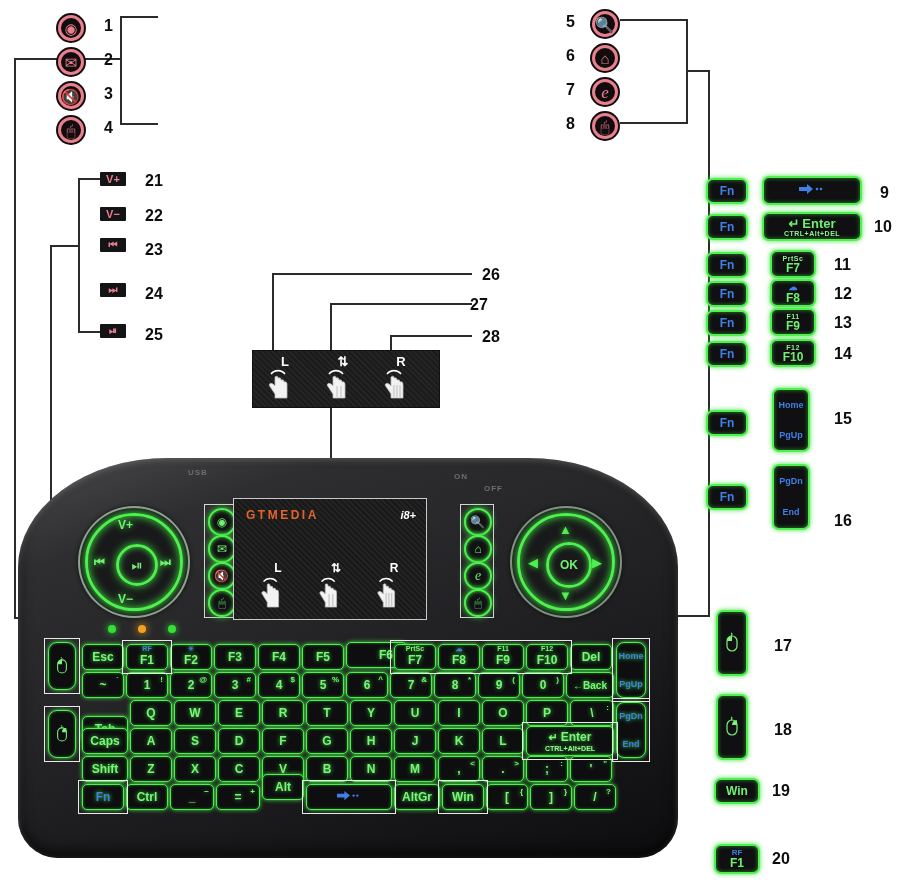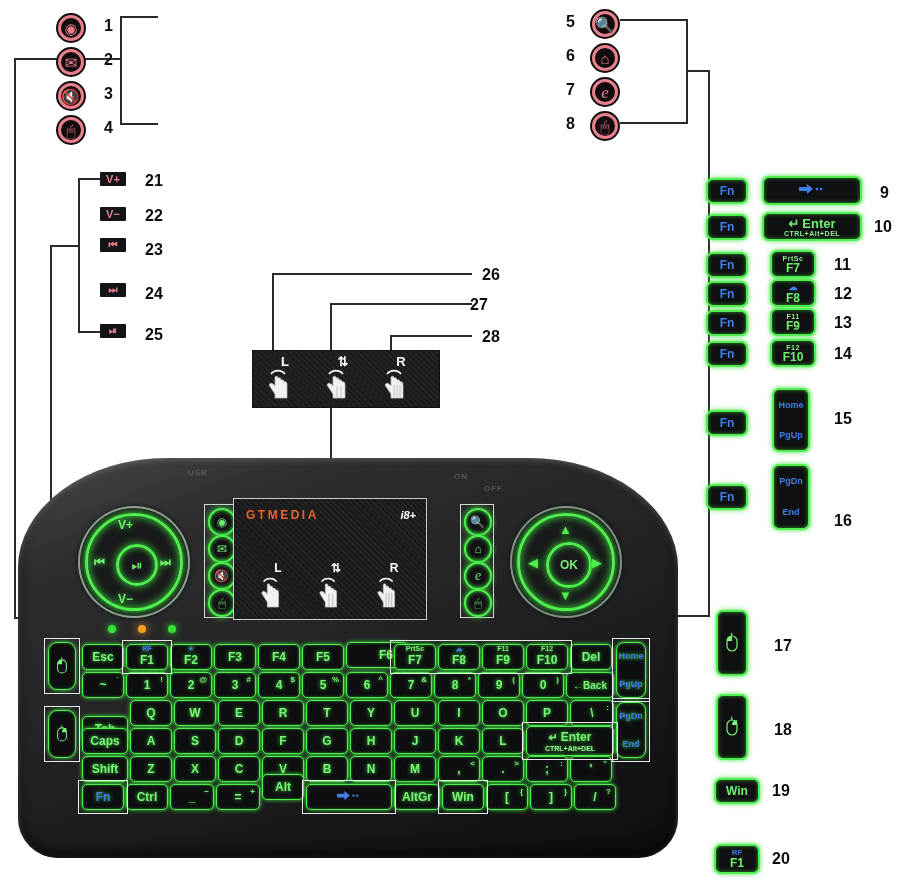--- a/index.html
+++ b/index.html
@@ -45,21 +45,21 @@
       border:1px solid #111;}
   .pad-g{position:absolute;color:#fff;text-align:center;}
   .pad-g .lbl{font-size:13px;font-weight:bold;line-height:1;}
 
   
   #kb{position:absolute;left:18px;top:458px;width:660px;height:400px;}
   #shell{position:absolute;left:0;top:0;width:660px;height:400px;
      background:linear-gradient(160deg,#4a4a4c 0%,#2e2e30 18%,#242426 45%,#161618 78%,#0d0d0f 100%);
      border-radius:150px 150px 40px 40px/110px 110px 40px 40px;
      box-shadow:inset 0 2px 6px rgba(255,255,255,.22), inset 0 -6px 14px rgba(0,0,0,.7);}
-  .topcap{position:absolute;font-size:8px;color:#6d6d70;font-weight:normal;
+  .topcap{position:absolute;font-size:8px;color:#6d6d70;font-weight:bold;
      letter-spacing:1px;}
 
   
   #ring{position:absolute;left:60px;top:48px;width:112px;height:112px;border-radius:50%;
      background:#19191b;box-shadow:inset 0 0 0 2px #9a9a9d, 0 0 4px rgba(0,0,0,.8);}
   #ring::after{content:"";position:absolute;left:7px;top:7px;right:7px;bottom:7px;
      border-radius:50%;border:3px solid #4ef04e;box-shadow:0 0 9px #3ddc3e,inset 0 0 9px #3ddc3e;}
   #ringmid{position:absolute;left:38px;top:38px;width:36px;height:36px;border-radius:50%;
      border:3px solid #4ef04e;box-shadow:0 0 8px #3ddc3e,inset 0 0 6px #3ddc3e;
      display:flex;align-items:center;justify-content:center;color:#6ff06f;font-size:14px;}

